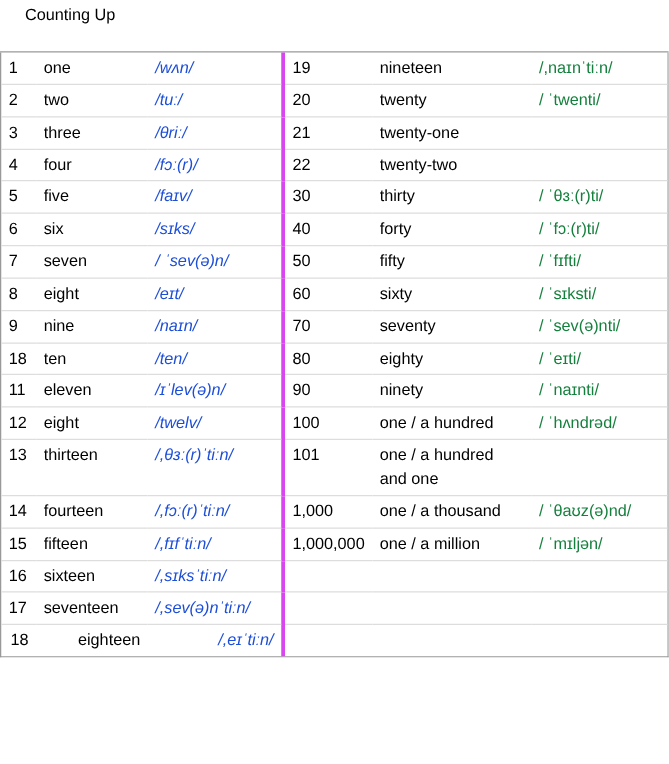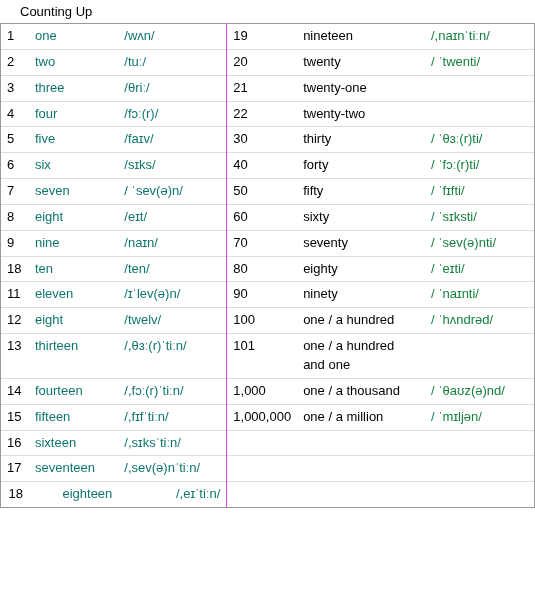--- a/index.html
+++ b/index.html
@@ -9,21 +9,21 @@
     }
 
     body {
       font-family: Arial, Helvetica, sans-serif;
       font-size: 13px;
       background: #fff;
       width: 535px;
     }
 
     .title-bar {
-      padding: 4px 12px 4px 20px;
+      padding: 4px 12px 22px 20px;
       font-size: 13px;
       color: #000;
       border-bottom: 1px solid #999;
     }
 
     .table-container {
       border: 1px solid #999;
       border-top: none;
       margin: 0;
     }
@@ -39,27 +39,28 @@
       line-height: 1.45;
     }
 
     .col-num {
       width: 28px;
       color: #000;
     }
 
     .col-word {
       width: 90px;
-      color: #0f766e;
+      color: #000000;
     }
 
     .col-pron {
       width: 110px;
-      color: #0f766e;
-      border-right: 1px solid #d946ef;
+      color: #1d4ed8;
+      border-right: 3px solid #d946ef;
+      font-style: italic;
     }
 
     .col-num2 {
       width: 70px;
       color: #000;
     }
 
     .col-word2 {
       width: 130px;
       color: #000;

